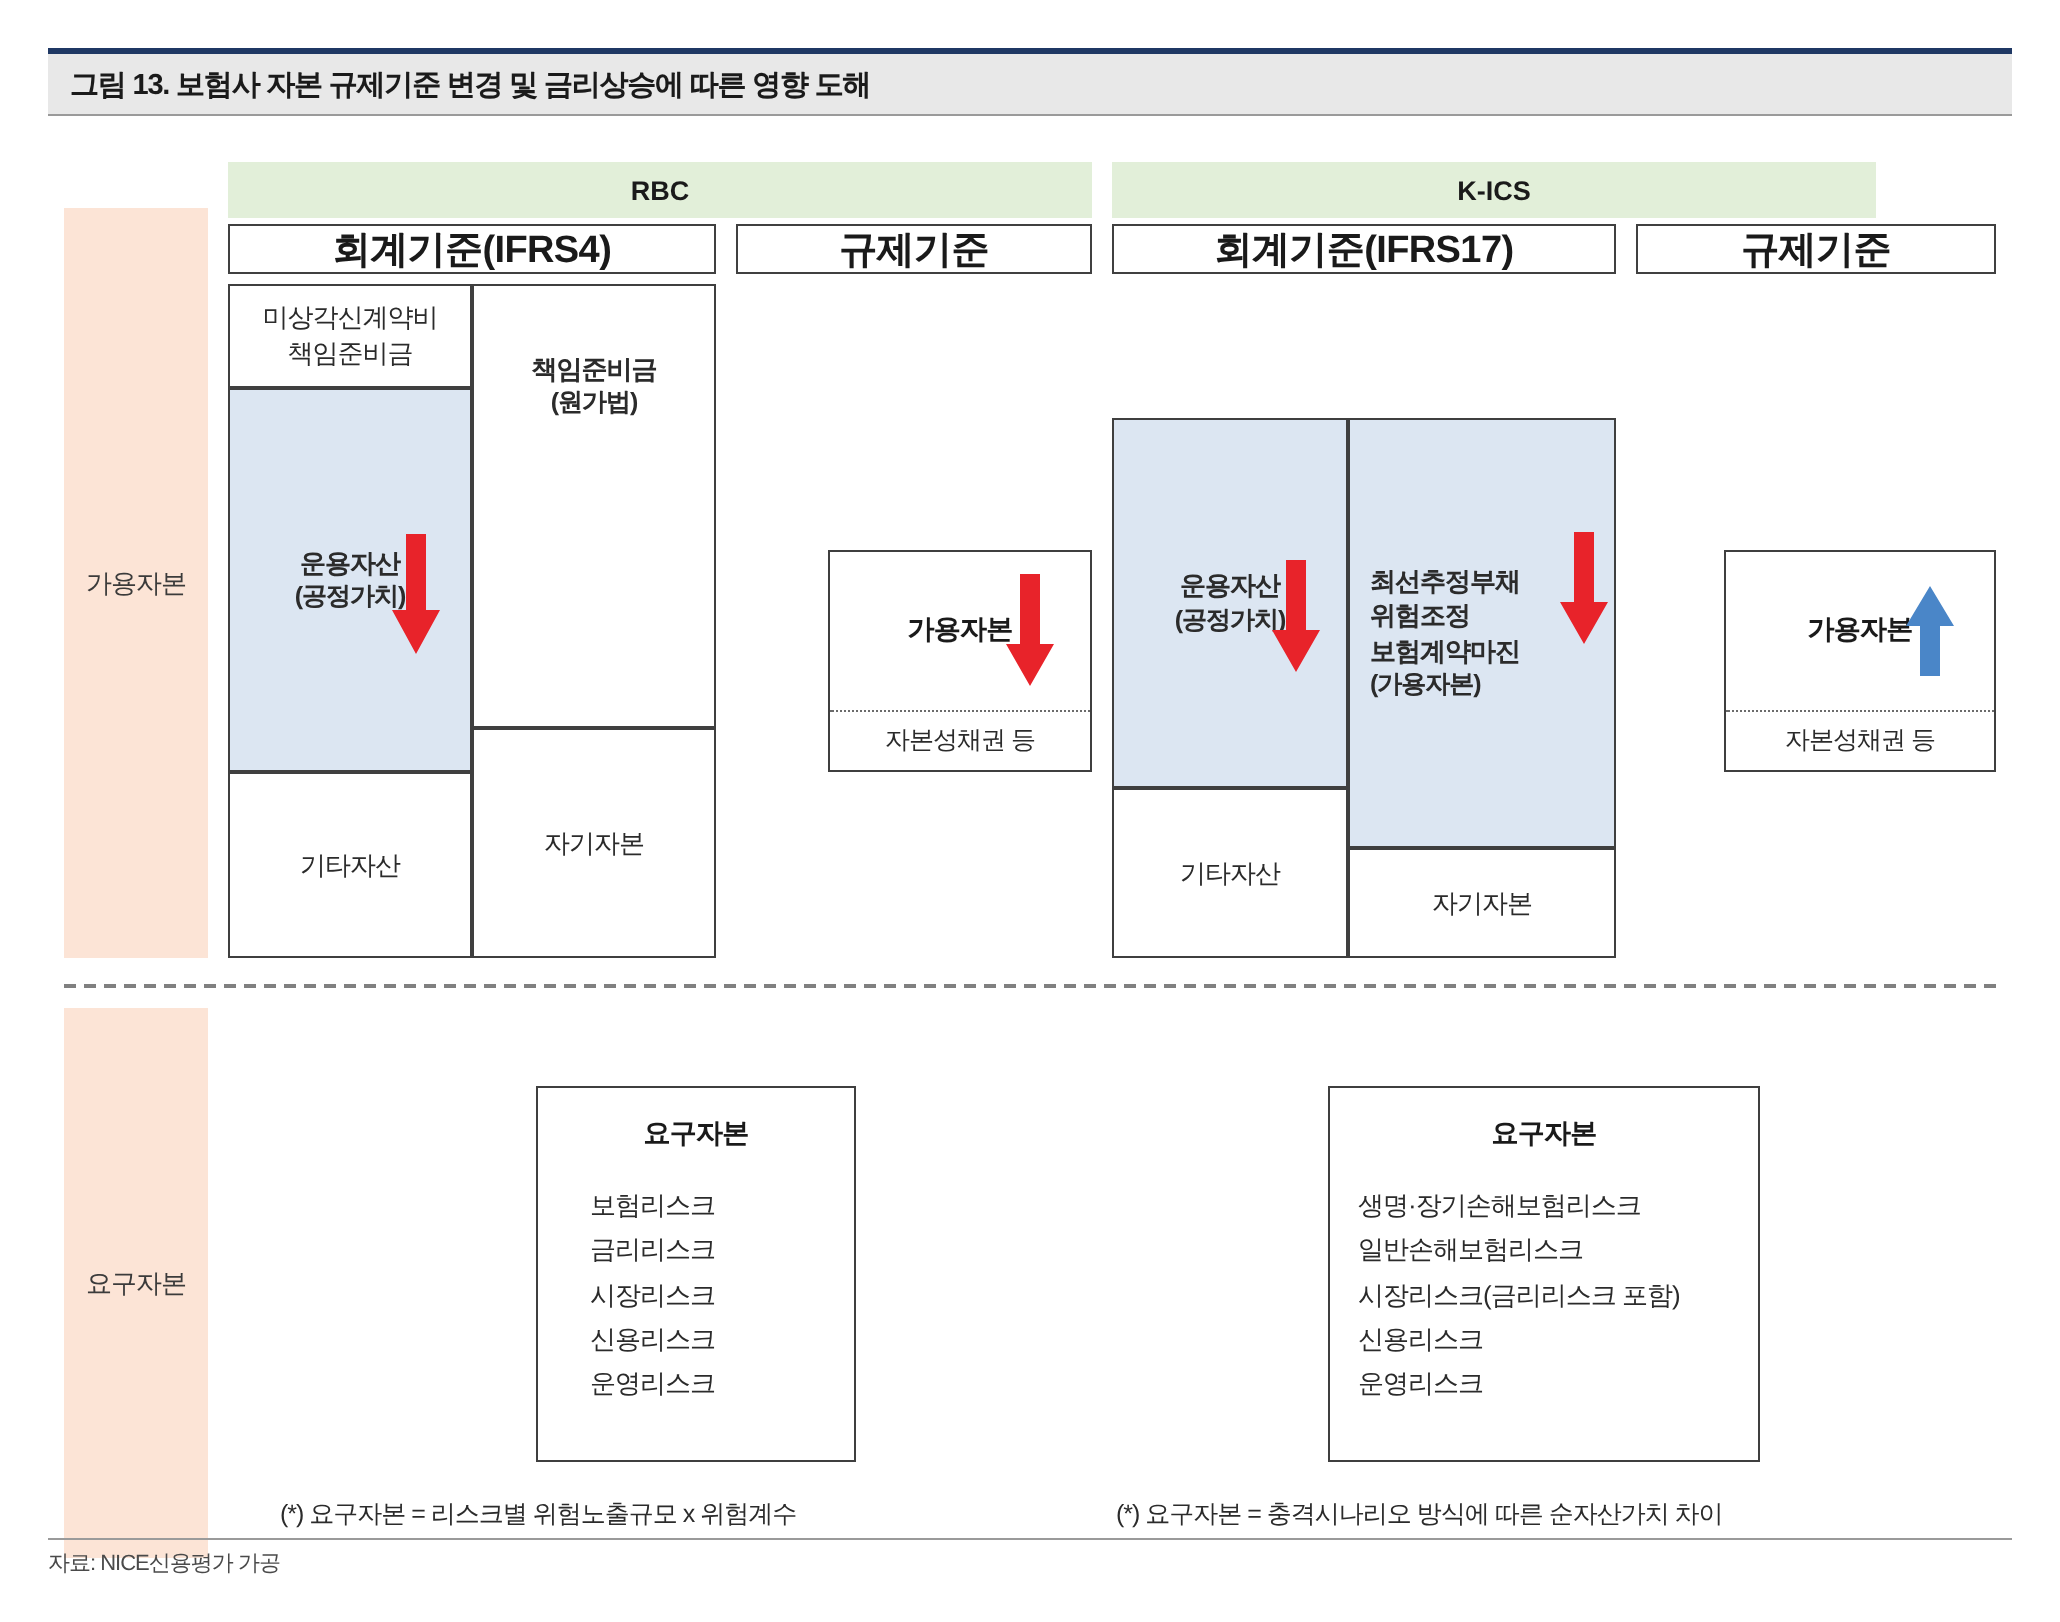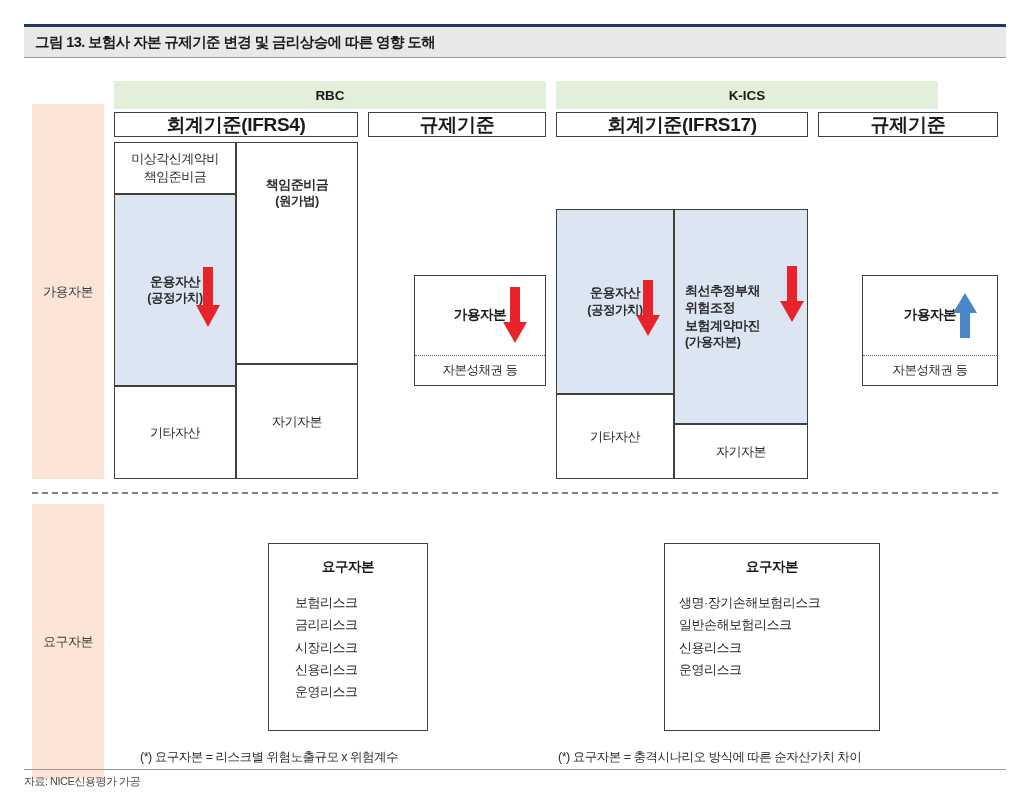--- a/index.html
+++ b/index.html
@@ -340,20 +340,21 @@
       <div class="item">신용리스크</div>
       <div class="item">운영리스크</div>
     </div>
   </div>
 
   <div class="reqbox req-kics">
     <div class="hd">요구자본</div>
     <div class="items">
       <div class="item">생명·장기손해보험리스크</div>
       <div class="item">일반손해보험리스크</div>
+      <div class="item">시장리스크(금리리스크 포함)</div>
       <div class="item">신용리스크</div>
       <div class="item">운영리스크</div>
     </div>
   </div>
 
   <div class="footnote fn-rbc">(*) 요구자본 = 리스크별 위험노출규모 x 위험계수</div>
   <div class="footnote fn-kics">(*) 요구자본 = 충격시나리오 방식에 따른 순자산가치 차이</div>
 
   <div class="source-rule"></div>
   <div class="source-text">자료: NICE신용평가 가공</div>

